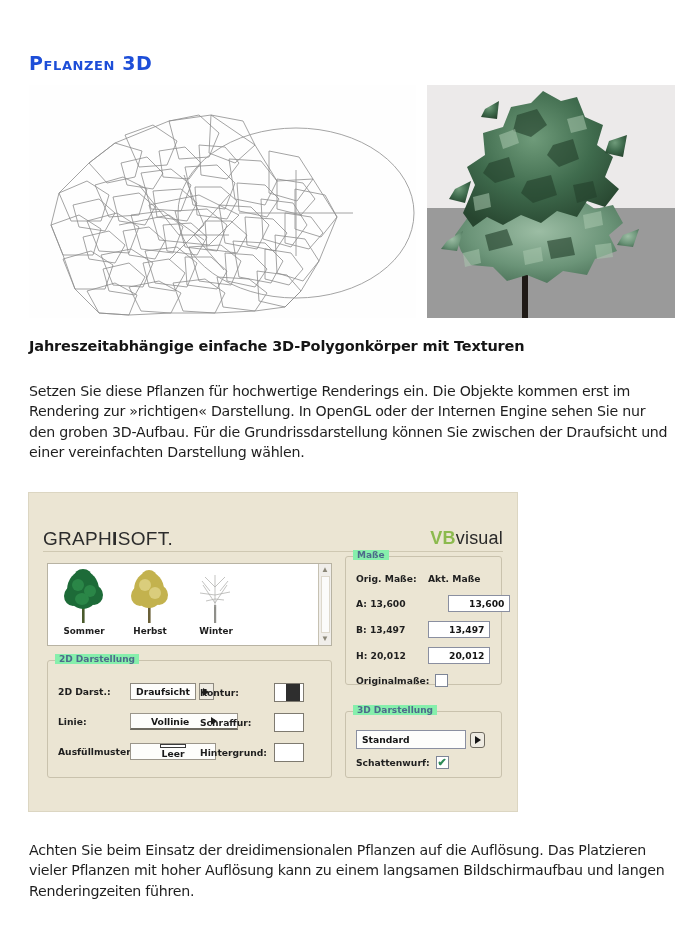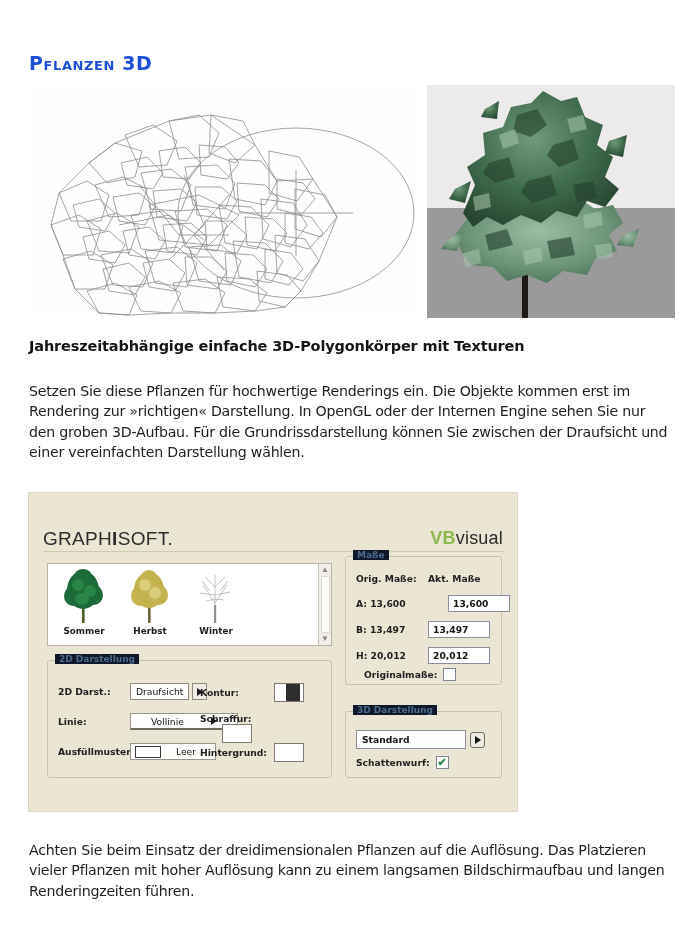--- a/index.html
+++ b/index.html
@@ -127,21 +127,21 @@
   .sbar .track { flex:1; width:9px; background:#fbfbfa; margin:2px 0; border:1px solid #ddd8cc; }
 
   
   .grp {
     position:absolute;
     border:1px solid #c9c2ad; border-radius:3px;
     background:transparent;
   }
   .grp > .lg {
     position:absolute; top:-7px; left:7px;
-    background:#0f172a; padding:0 4px;
+    background:#86efac; padding:0 4px;
     font-size:9px; font-weight:bold; color:#4d6b8a;
     font-family:"DejaVu Sans", sans-serif; white-space:nowrap;
   }
 
   .grp-2d { left:18px; top:167px; width:285px; height:118px; }
   .grp-masse { left:316px; top:63px; width:157px; height:129px; }
   .grp-3d { left:316px; top:218px; width:157px; height:67px; }
 
   .lbl {
     font-size:9.2px; font-weight:bold; color:#1f1f1f;
@@ -152,21 +152,21 @@
   .row2d { position:absolute; display:flex; align-items:center; }
   .r1 { left:10px; top:22px; }
   .r2 { left:10px; top:52px; }
   .r3 { left:10px; top:82px; }
   .row2d .lbl { width:72px; }
 
   .ctl {
     background:#fdfdfb; border:1px solid #9a958a;
     height:17px; display:flex; align-items:center;
     font-size:9.2px; font-family:"DejaVu Sans", sans-serif;
-    color:#171717; font-weight:normal;
+    color:#171717; font-weight:bold;
   }
   .ctl.flat { border:1px solid #8e8a80; padding:0 5px; }
   .arrow-btn {
     width:15px; height:17px; margin-left:3px;
     background:#efece3; border:1px solid #8e8a80;
     display:flex; align-items:center; justify-content:center;
   }
   .arrow-btn::after {
     content:""; width:0;height:0;
     border-top:4px solid transparent;border-bottom:4px solid transparent;
@@ -174,48 +174,48 @@
   }
   .combo {
     width:108px; position:relative; padding:0 20px;
     justify-content:space-between; border-bottom:2px solid #6d6a60;
   }
   .combo .tri {
     width:0;height:0;
     border-top:4px solid transparent;border-bottom:4px solid transparent;
     border-left:6px solid #1b1b1b;
   }
-  .swatch-combo { width:86px; padding:0 4px; justify-content:space-between; }
+  .swatch-combo { width:86px; padding:0 4px; justify-content:space-between;flex-direction:column; }
   .sw-white { width:26px; height:12px; background:#ffffff; border:1px solid #3a3a3a; }
 
   
   .rcol { position:absolute; left:152px; }
-  .rc1 { top:22px; } .rc2 { top:52px;flex-direction:column; } .rc3 { top:82px; }
+  .rc1 { top:22px; } .rc2 { top:52px; } .rc3 { top:82px; }
   .rcol { display:flex; align-items:center; }
   .rcol .lbl { width:74px; }
   .pen-box {
     width:30px; height:19px; border:1px solid #7e7a70; background:#ffffff;
     display:flex; overflow:hidden;
   }
   .pen-box .l { width:30%; background:#ffffff; }
   .pen-box .d { width:52%; background:#2e2e2e; margin-left:9%; }
   .plain-box { width:30px; height:19px; border:1px solid #7e7a70; background:#ffffff; }
 
   
   .mz-head { position:absolute; top:16px; left:10px; display:flex; }
   .mz-head .c1 { width:72px; }
   .mz-row { position:absolute; left:10px; display:flex; align-items:center; }
   .mz-row .k { width:72px; }
   .mz-in {
     width:62px; height:17px; background:#ffffff; border:1px solid #8a8fa0;
-    font-size:9.2px; font-weight:bold; color:#151515; padding-left:4px;
+    font-size:9.2px; font-weight:bold; color:#151515; padding-left:20px;
     display:flex; align-items:center; font-family:"DejaVu Sans", sans-serif;
   }
   .mr1 { top:38px;gap:20px; } .mr2 { top:64px; } .mr3 { top:90px; }
-  .mz-chk { position:absolute; left:10px; top:111px; display:flex; align-items:center;margin-left:8px; }
+  .mz-chk { position:absolute; left:10px; top:117px; display:flex; align-items:center; }
   .chk {
     width:13px; height:13px; background:#ffffff; border:1px solid #7d8596;
     margin-left:6px; display:flex; align-items:center; justify-content:center;
     font-size:11px; line-height:11px; color:#2e8b57; font-weight:bold;
   }
 
   
   .d3-combo { position:absolute; left:10px; top:18px; display:flex; align-items:center; }
   .d3-field {
     width:110px; height:19px; background:#fdfdfb; border:1px solid #8a8fa0;

